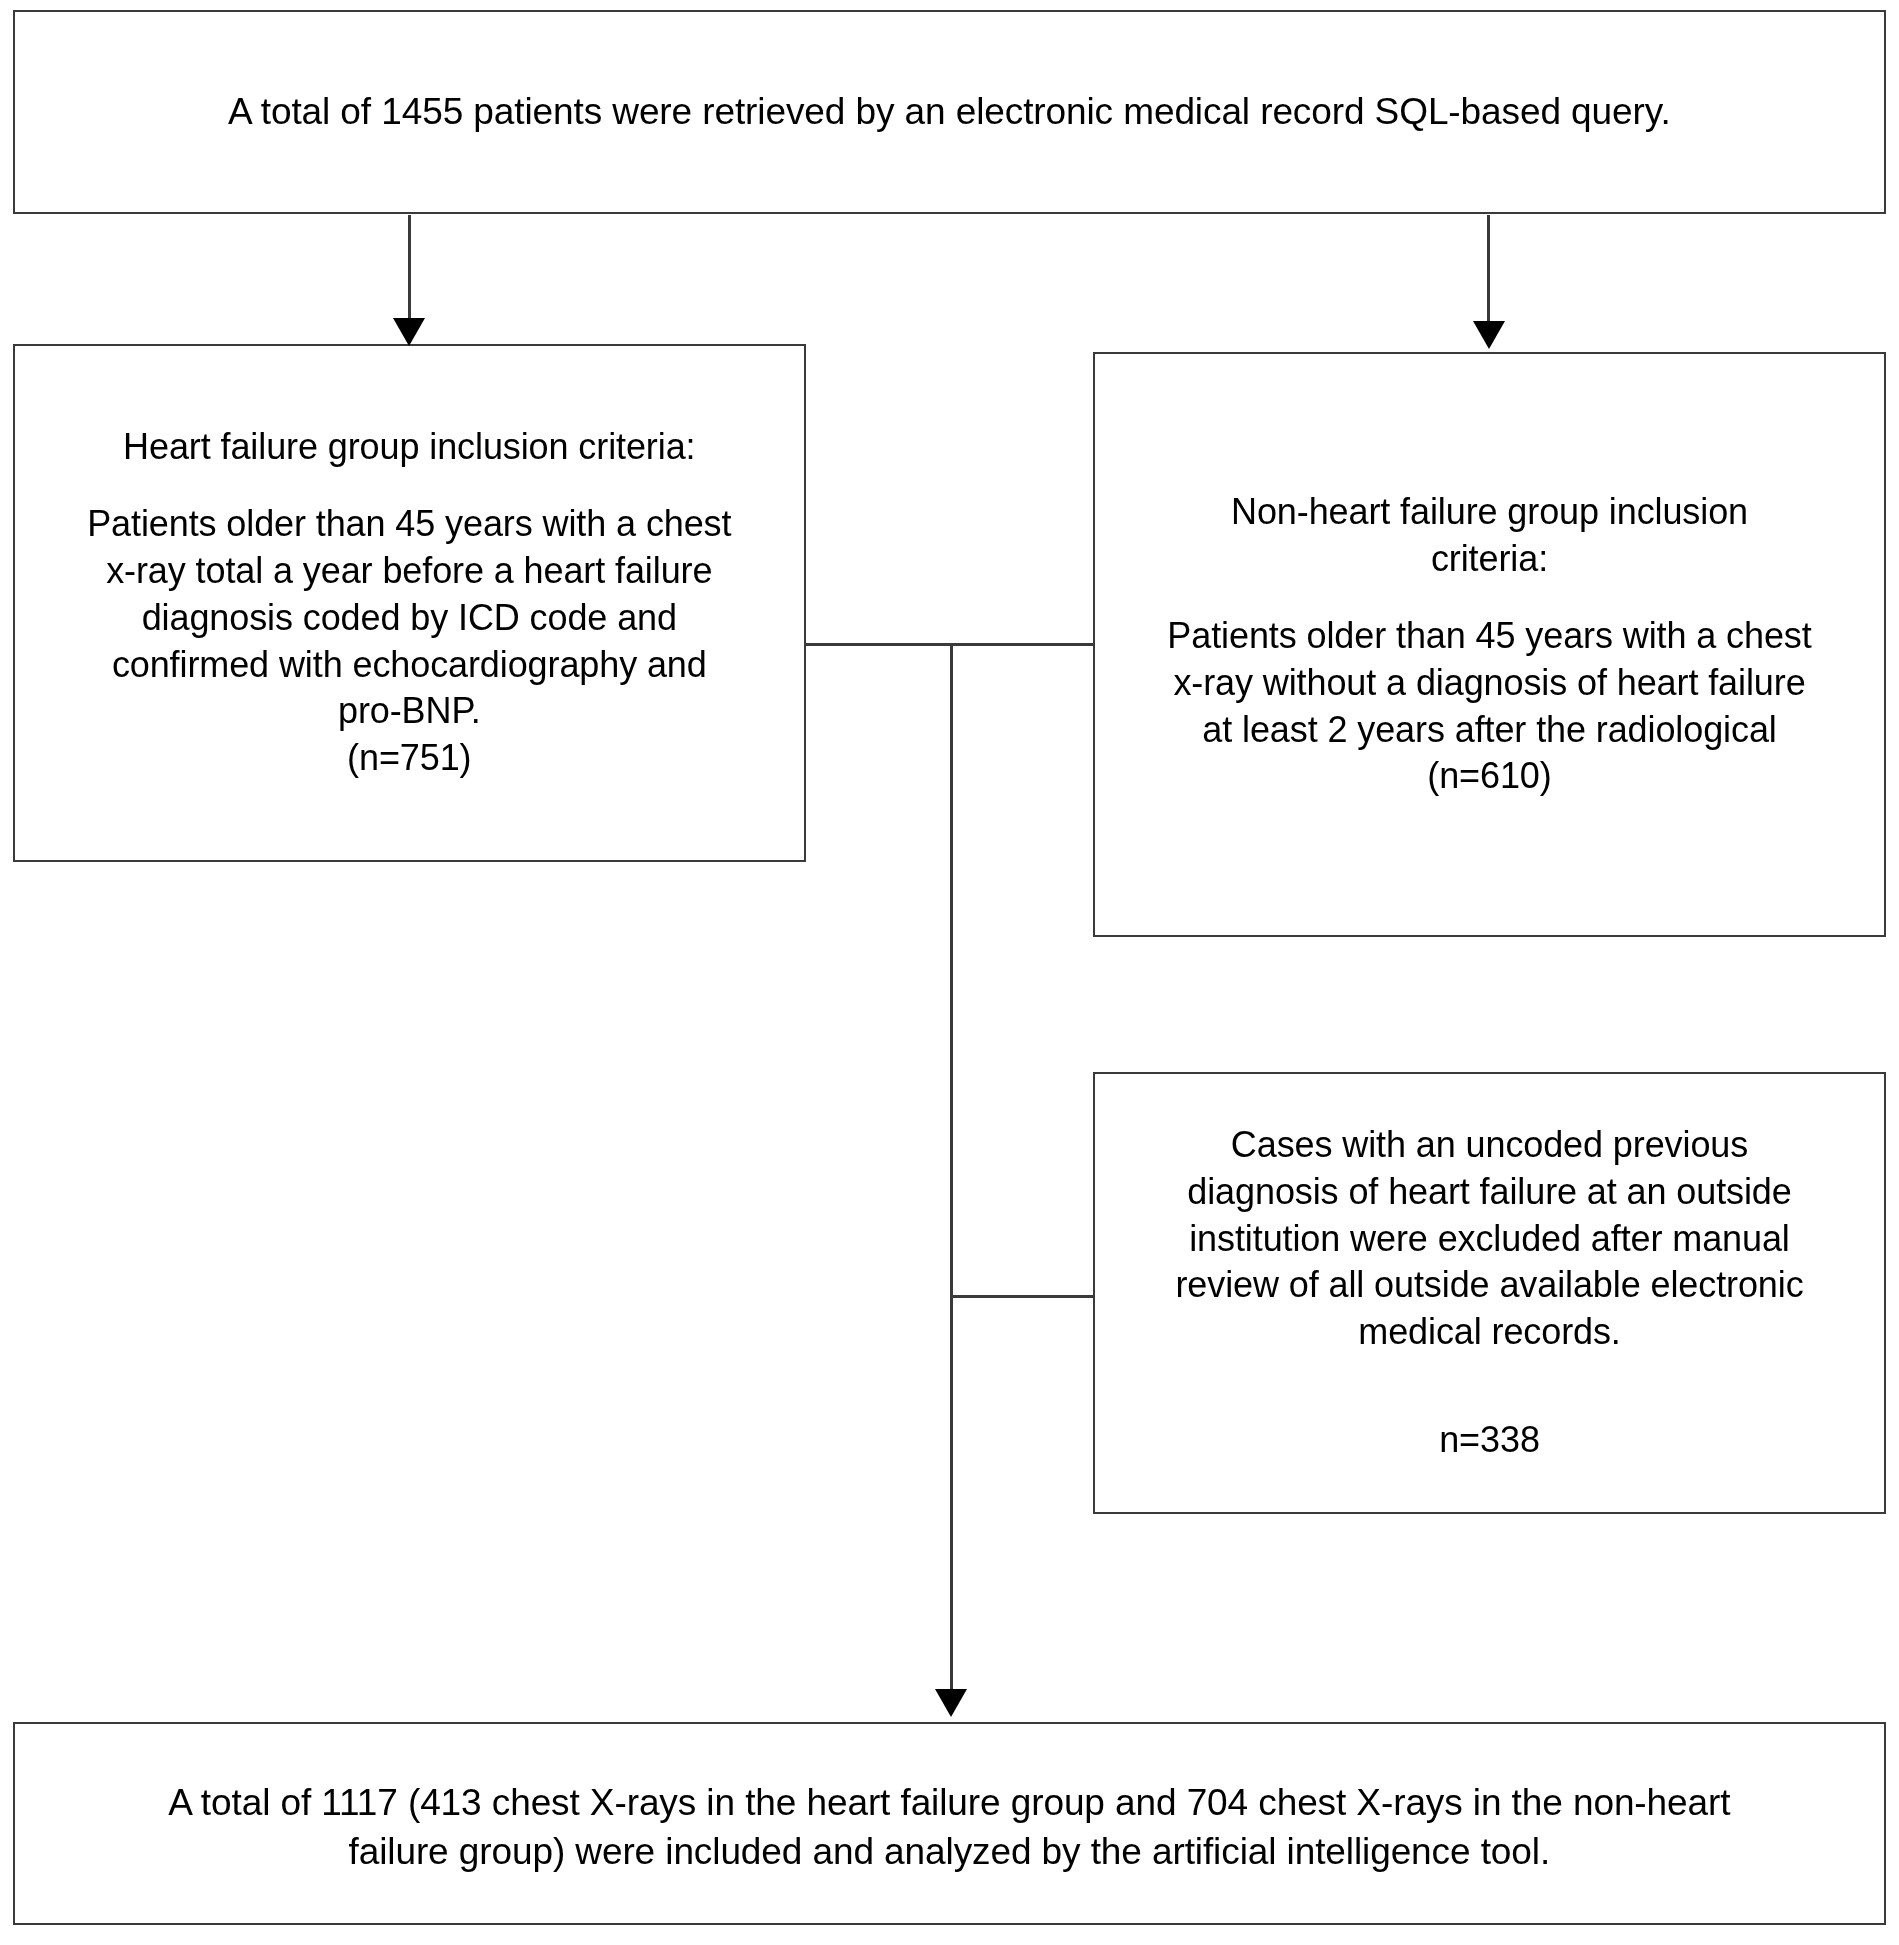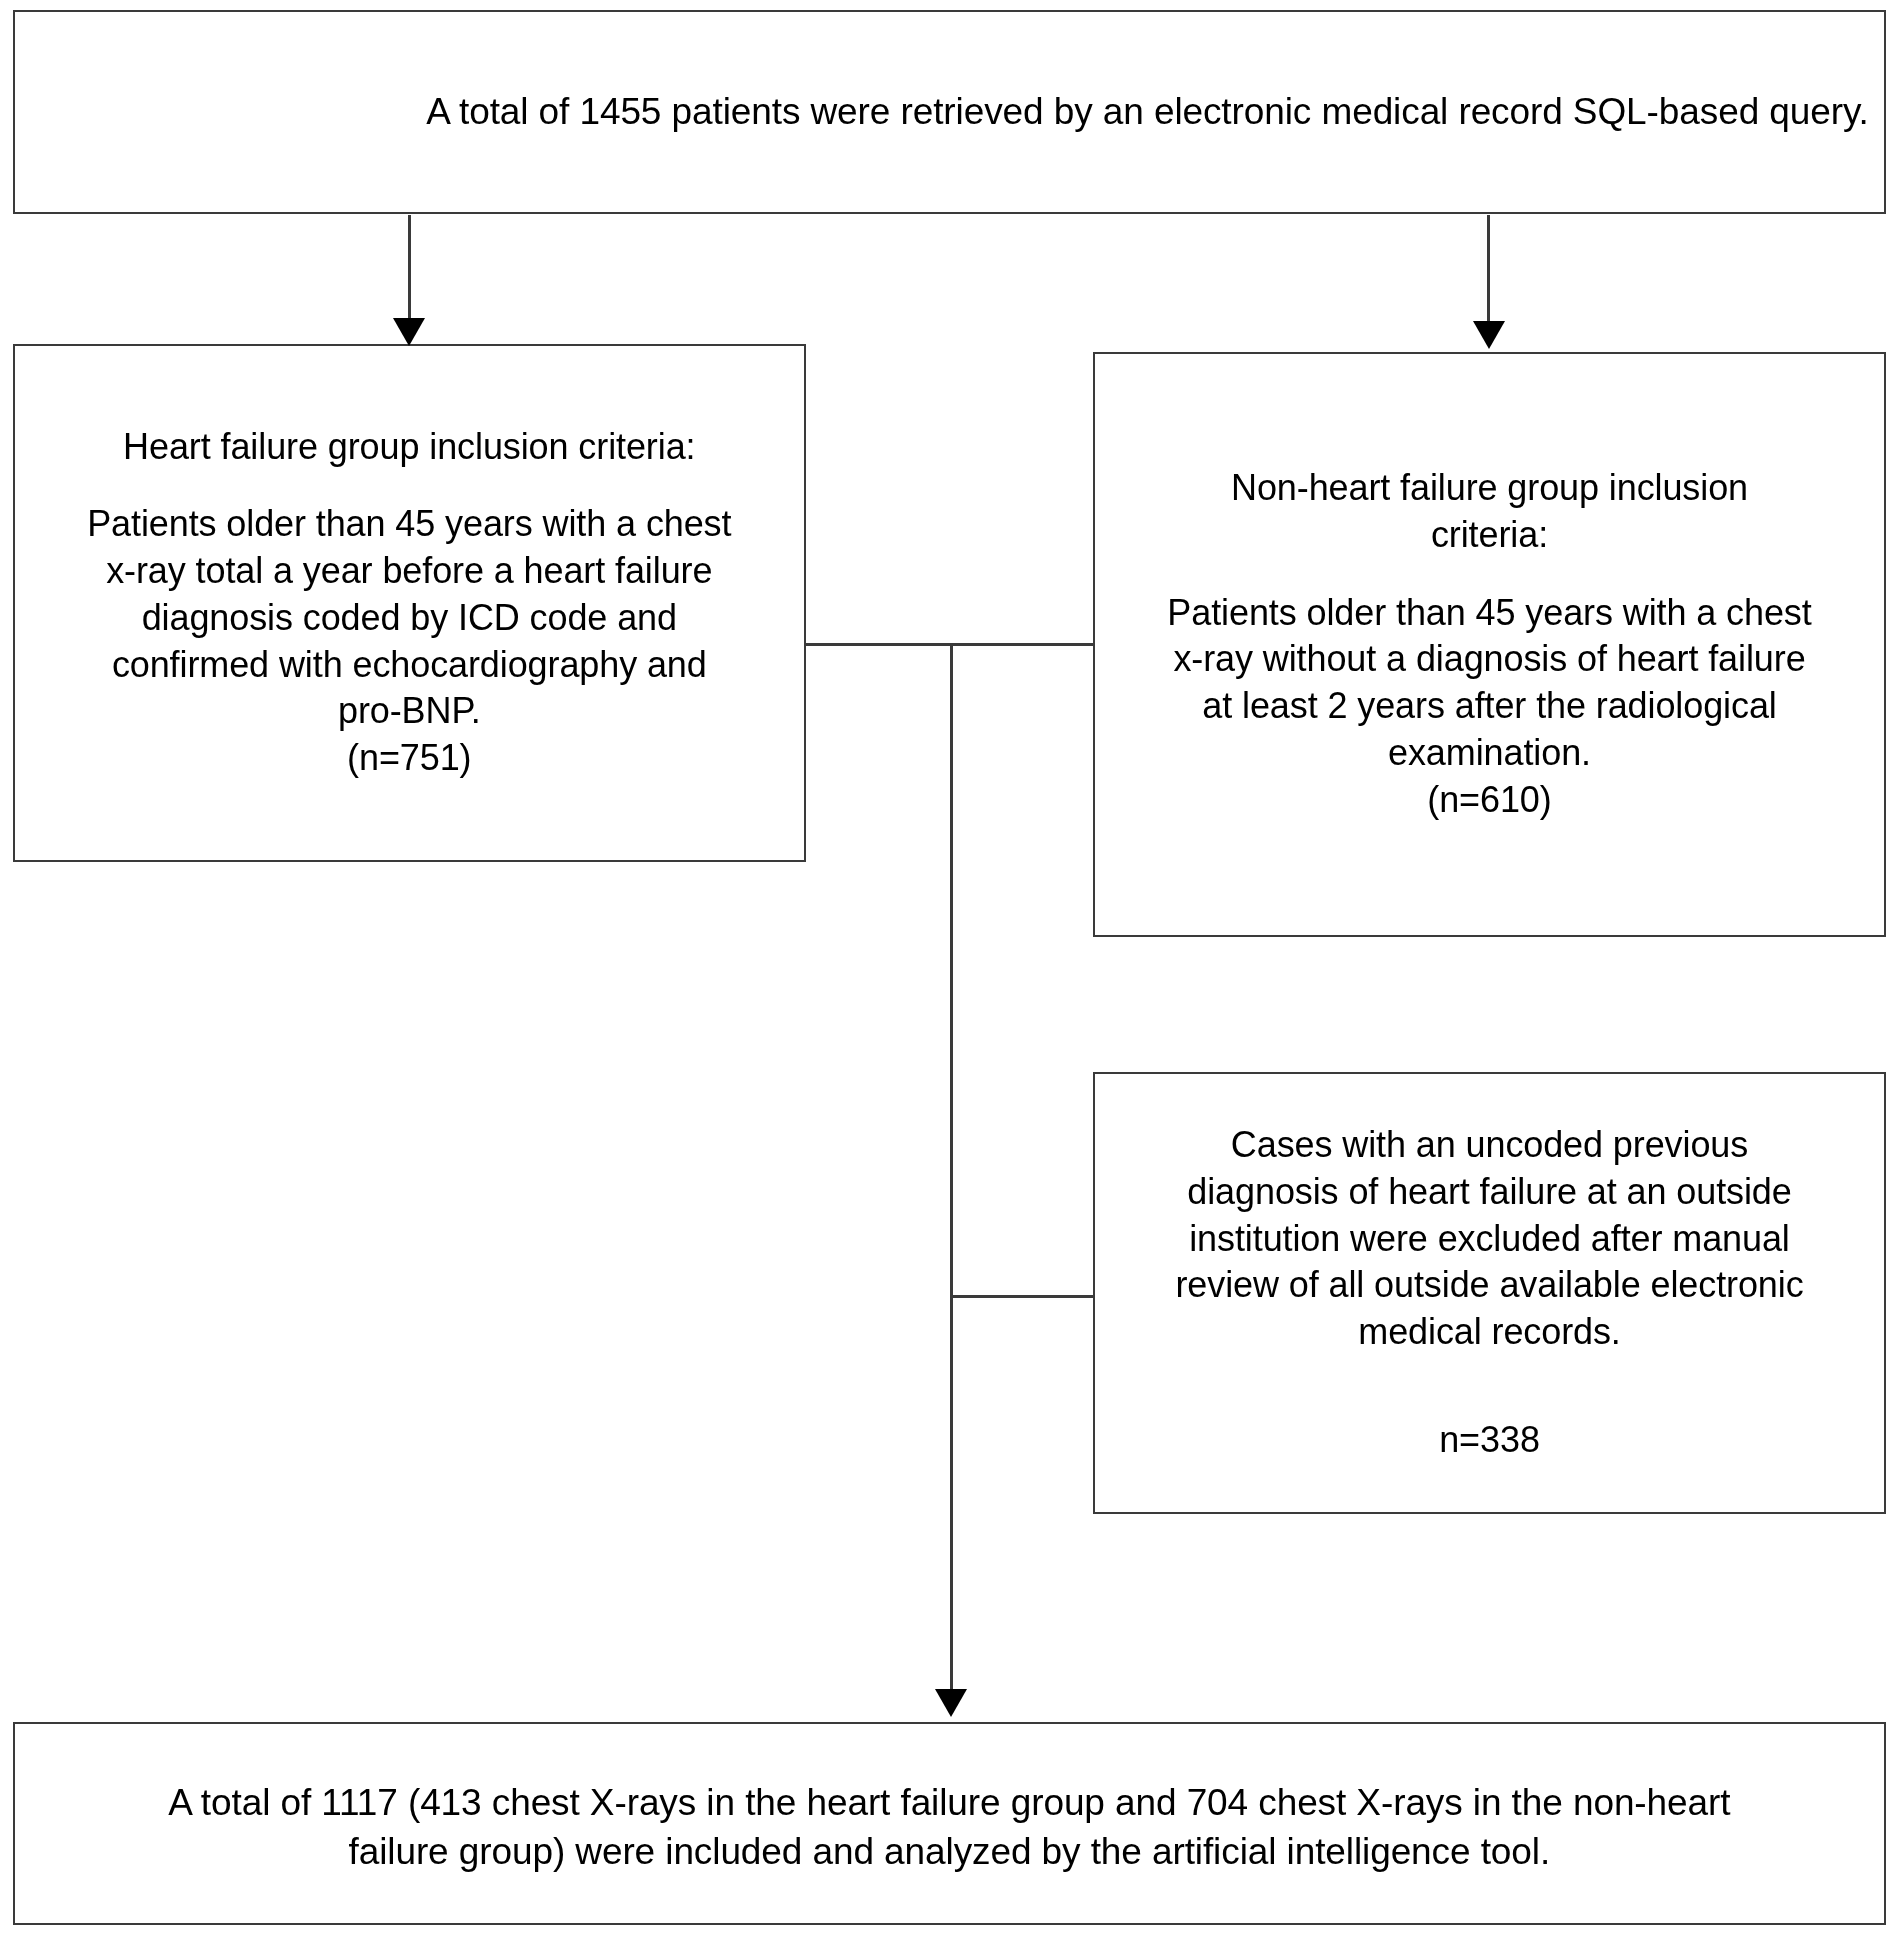--- a/index.html
+++ b/index.html
@@ -37,21 +37,21 @@
   .node-text {
     width: 100%;
     padding: 0 15px;
     box-sizing: border-box;
     font-size: 36px;
     line-height: 1.30;
     letter-spacing: -0.1px;
   }
   
   #node-total-retrieved {
-    left: 12.8px;  top: 10.4px;   width: 1873px; height: 204px; text-align: right;
+    left: 12.8px;  top: 10.4px;   width: 1873px; height: 204px;
   }
   #node-total-retrieved .node-text { font-size: 37px; }
 
   #node-hf-inclusion {
     left: 12.8px;  top: 344px;  width: 793px; height: 518px;
   }
   #node-nonhf-inclusion {
     left: 1093px; top: 352px;  width: 793px; height: 585px;
   }
   #node-excluded {
@@ -126,21 +126,20 @@
   </div>
 
   <div class="node" id="node-nonhf-inclusion">
     <div class="node-text">
       <span class="line">Non-heart failure group inclusion</span>
       <span class="line">criteria:</span>
       <span class="gap"></span>
       <span class="line">Patients older than 45 years with a chest</span>
       <span class="line">x-ray without a diagnosis of heart failure</span>
       <span class="line">at least 2 years after the radiological</span>
-      <span class="line">examination.</span>
       <span class="line">(n=610)</span>
     </div>
   </div>
 
   <div class="node" id="node-excluded">
     <div class="node-text">
       <span class="line">Cases with an uncoded previous</span>
       <span class="line">diagnosis of heart failure at an outside</span>
       <span class="line">institution were excluded after manual</span>
       <span class="line">review of all outside available electronic</span>

